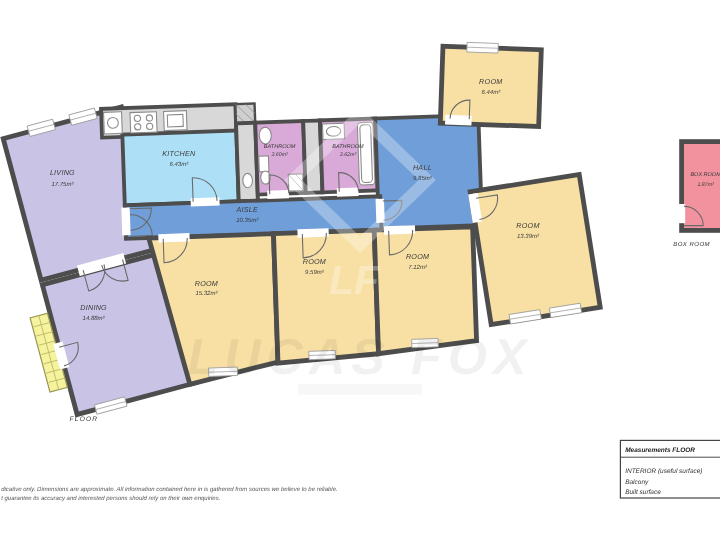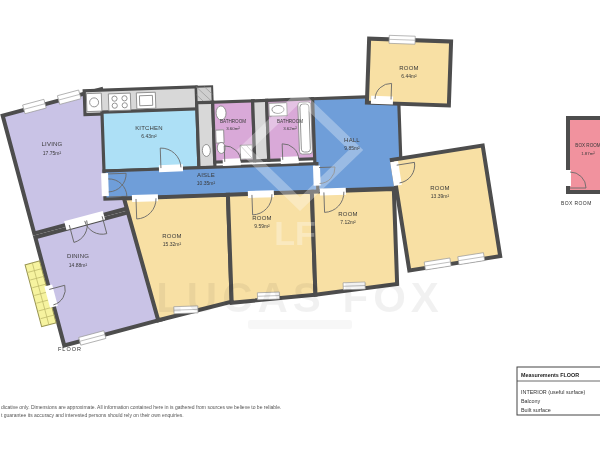--- a/index.html
+++ b/index.html
@@ -1,17 +1,17 @@
 <!DOCTYPE html>
 <html><head>
 <meta charset="utf-8">
 <style>
   html,body{margin:0;padding:0;background:#fff;}
   .stage{position:relative;width:600px;height:450px;background:#fff;overflow:hidden;
-         font-family:"Liberation Sans",sans-serif;}
+         font-family:"Liberation Sans",sans-serif;font-style:italic;}
   svg{display:block;font-family:"Liberation Sans",sans-serif;}
   .w{stroke:#4d4d4d;stroke-width:3.2;stroke-linejoin:miter;}
   .w4{stroke:#4d4d4d;stroke-width:4;stroke-linejoin:miter;}
   .fx{stroke:#8a8a8a;stroke-width:0.9;fill:#ffffff;}
   .fxo{stroke:#8a8a8a;stroke-width:0.9;fill:none;}
   .arc{stroke:#6a6a6a;stroke-width:0.9;fill:none;}
   .gap{fill:#ffffff;stroke:none;}
   .win{fill:#ffffff;stroke:#9a9a9a;stroke-width:0.7;}
   .winline{stroke:#9a9a9a;stroke-width:0.6;}
   .rl{font-size:6px;fill:#3a3a3a;text-anchor:middle;letter-spacing:.2px;}

